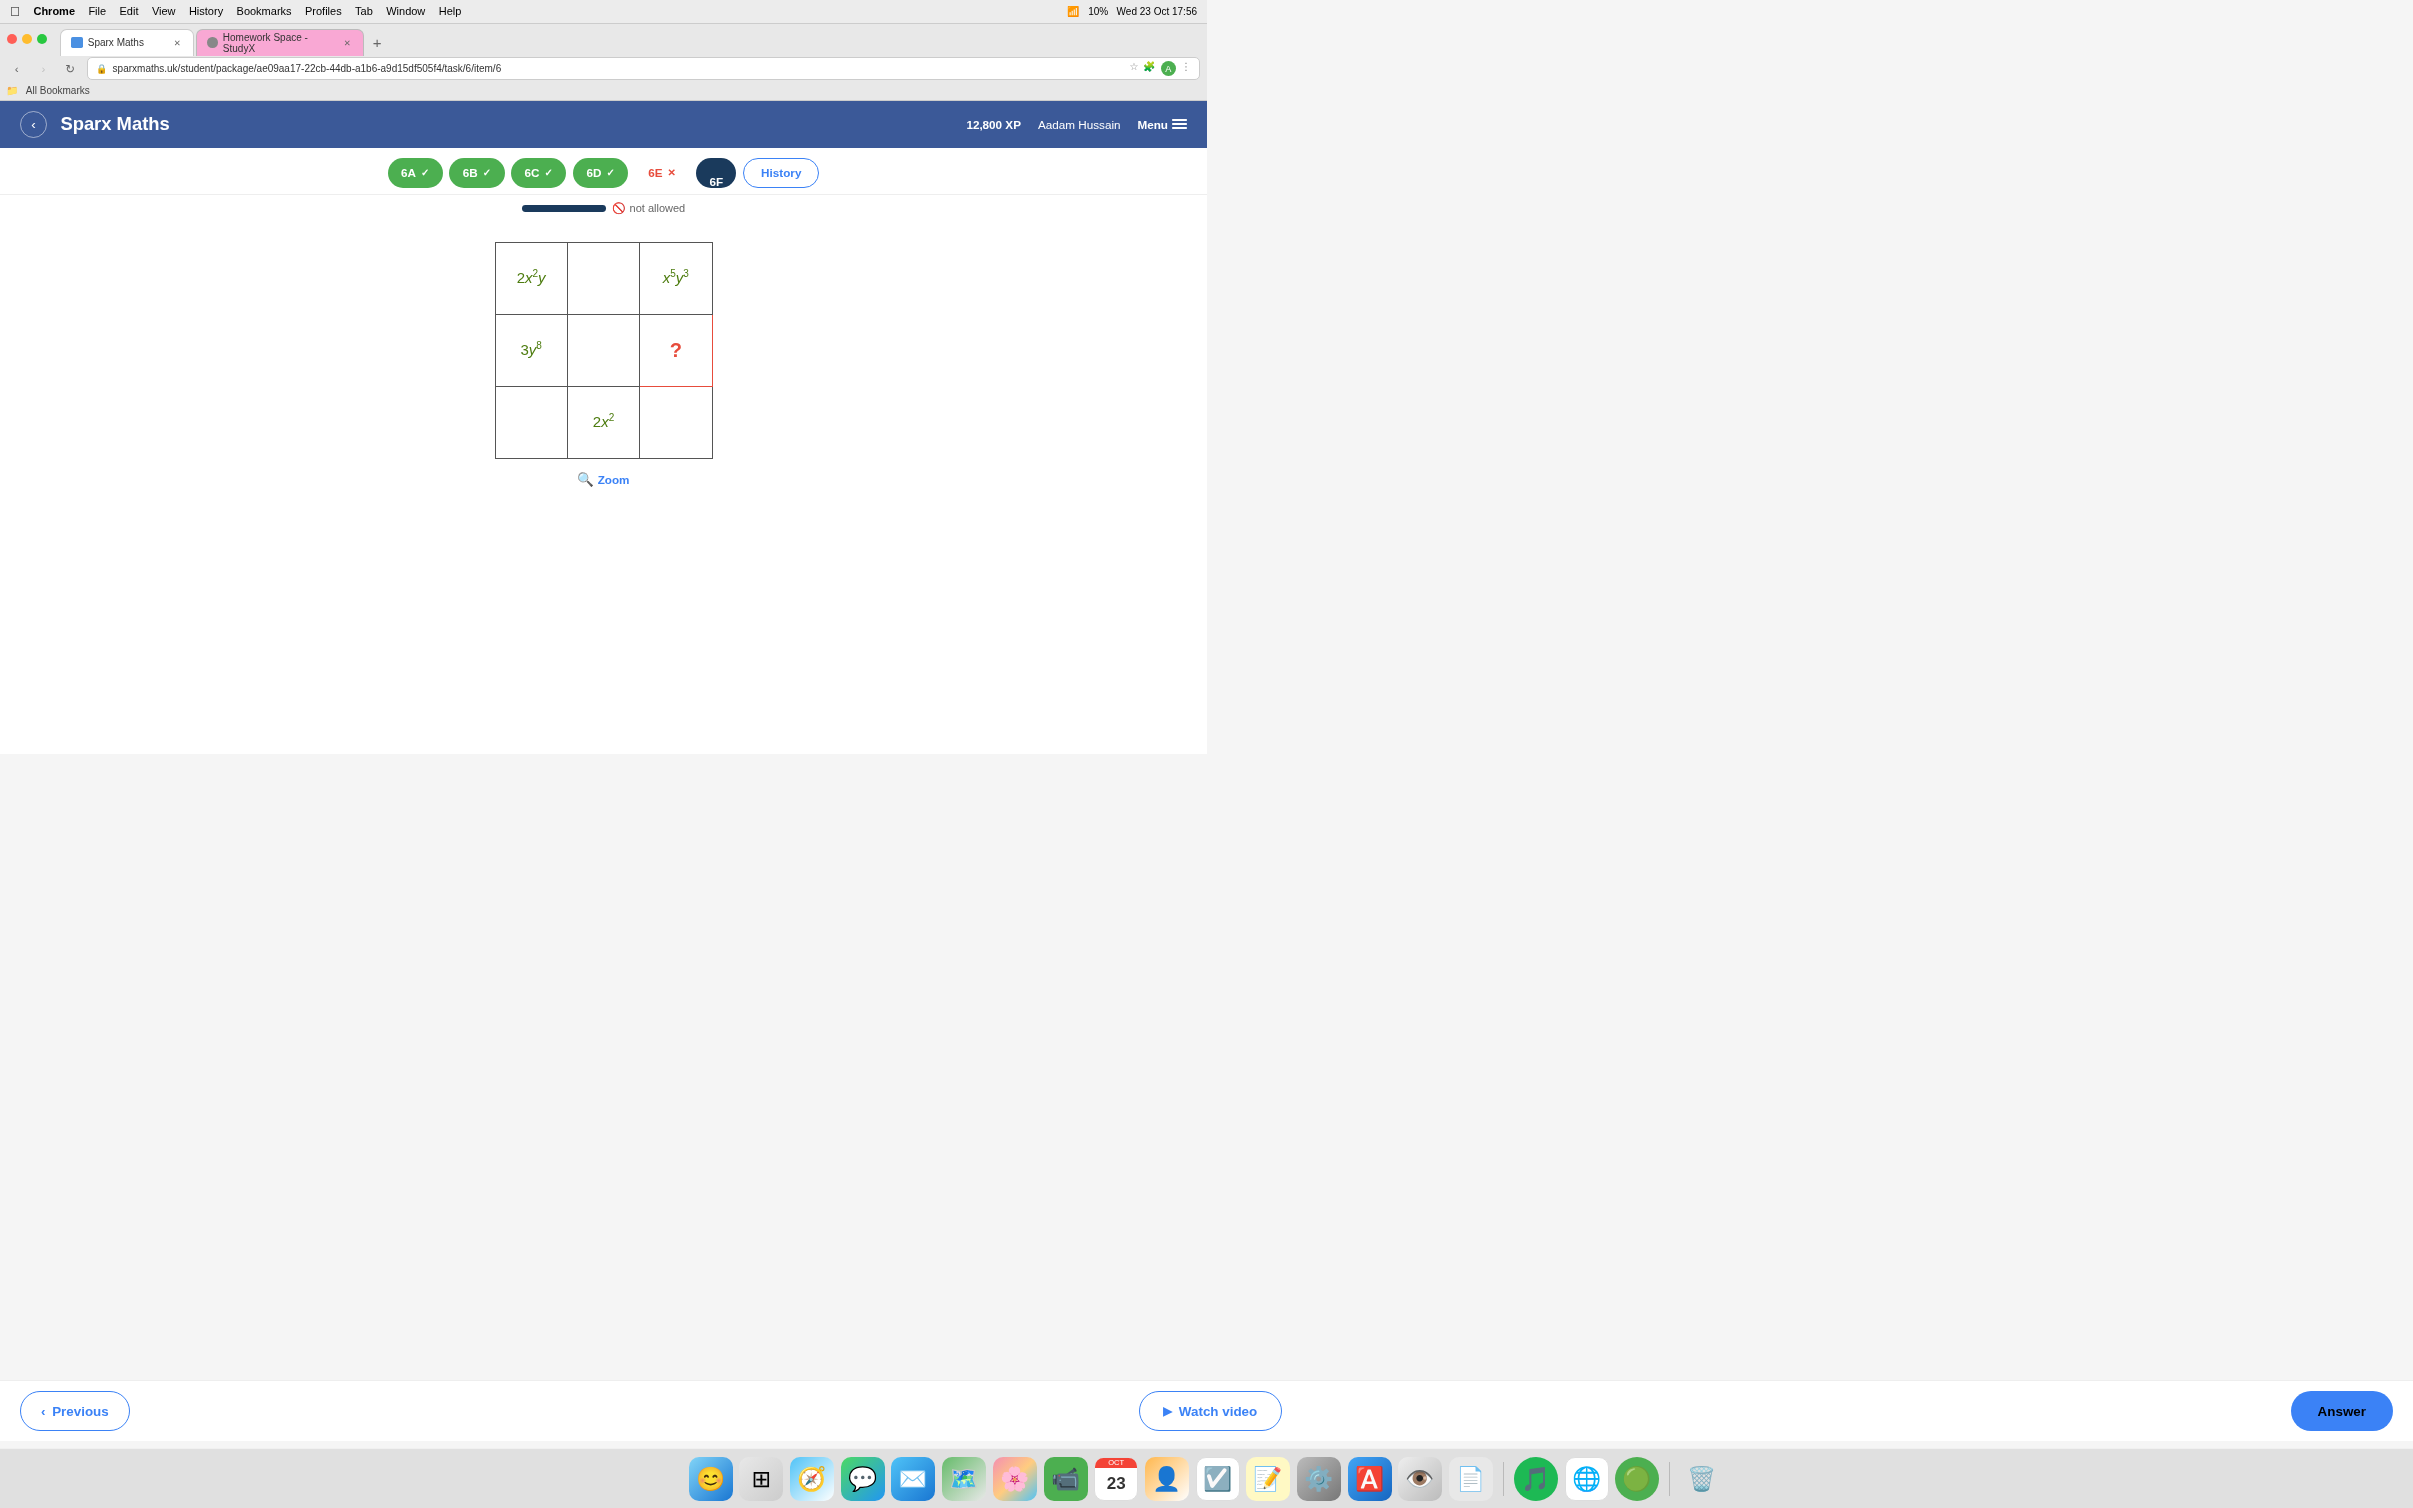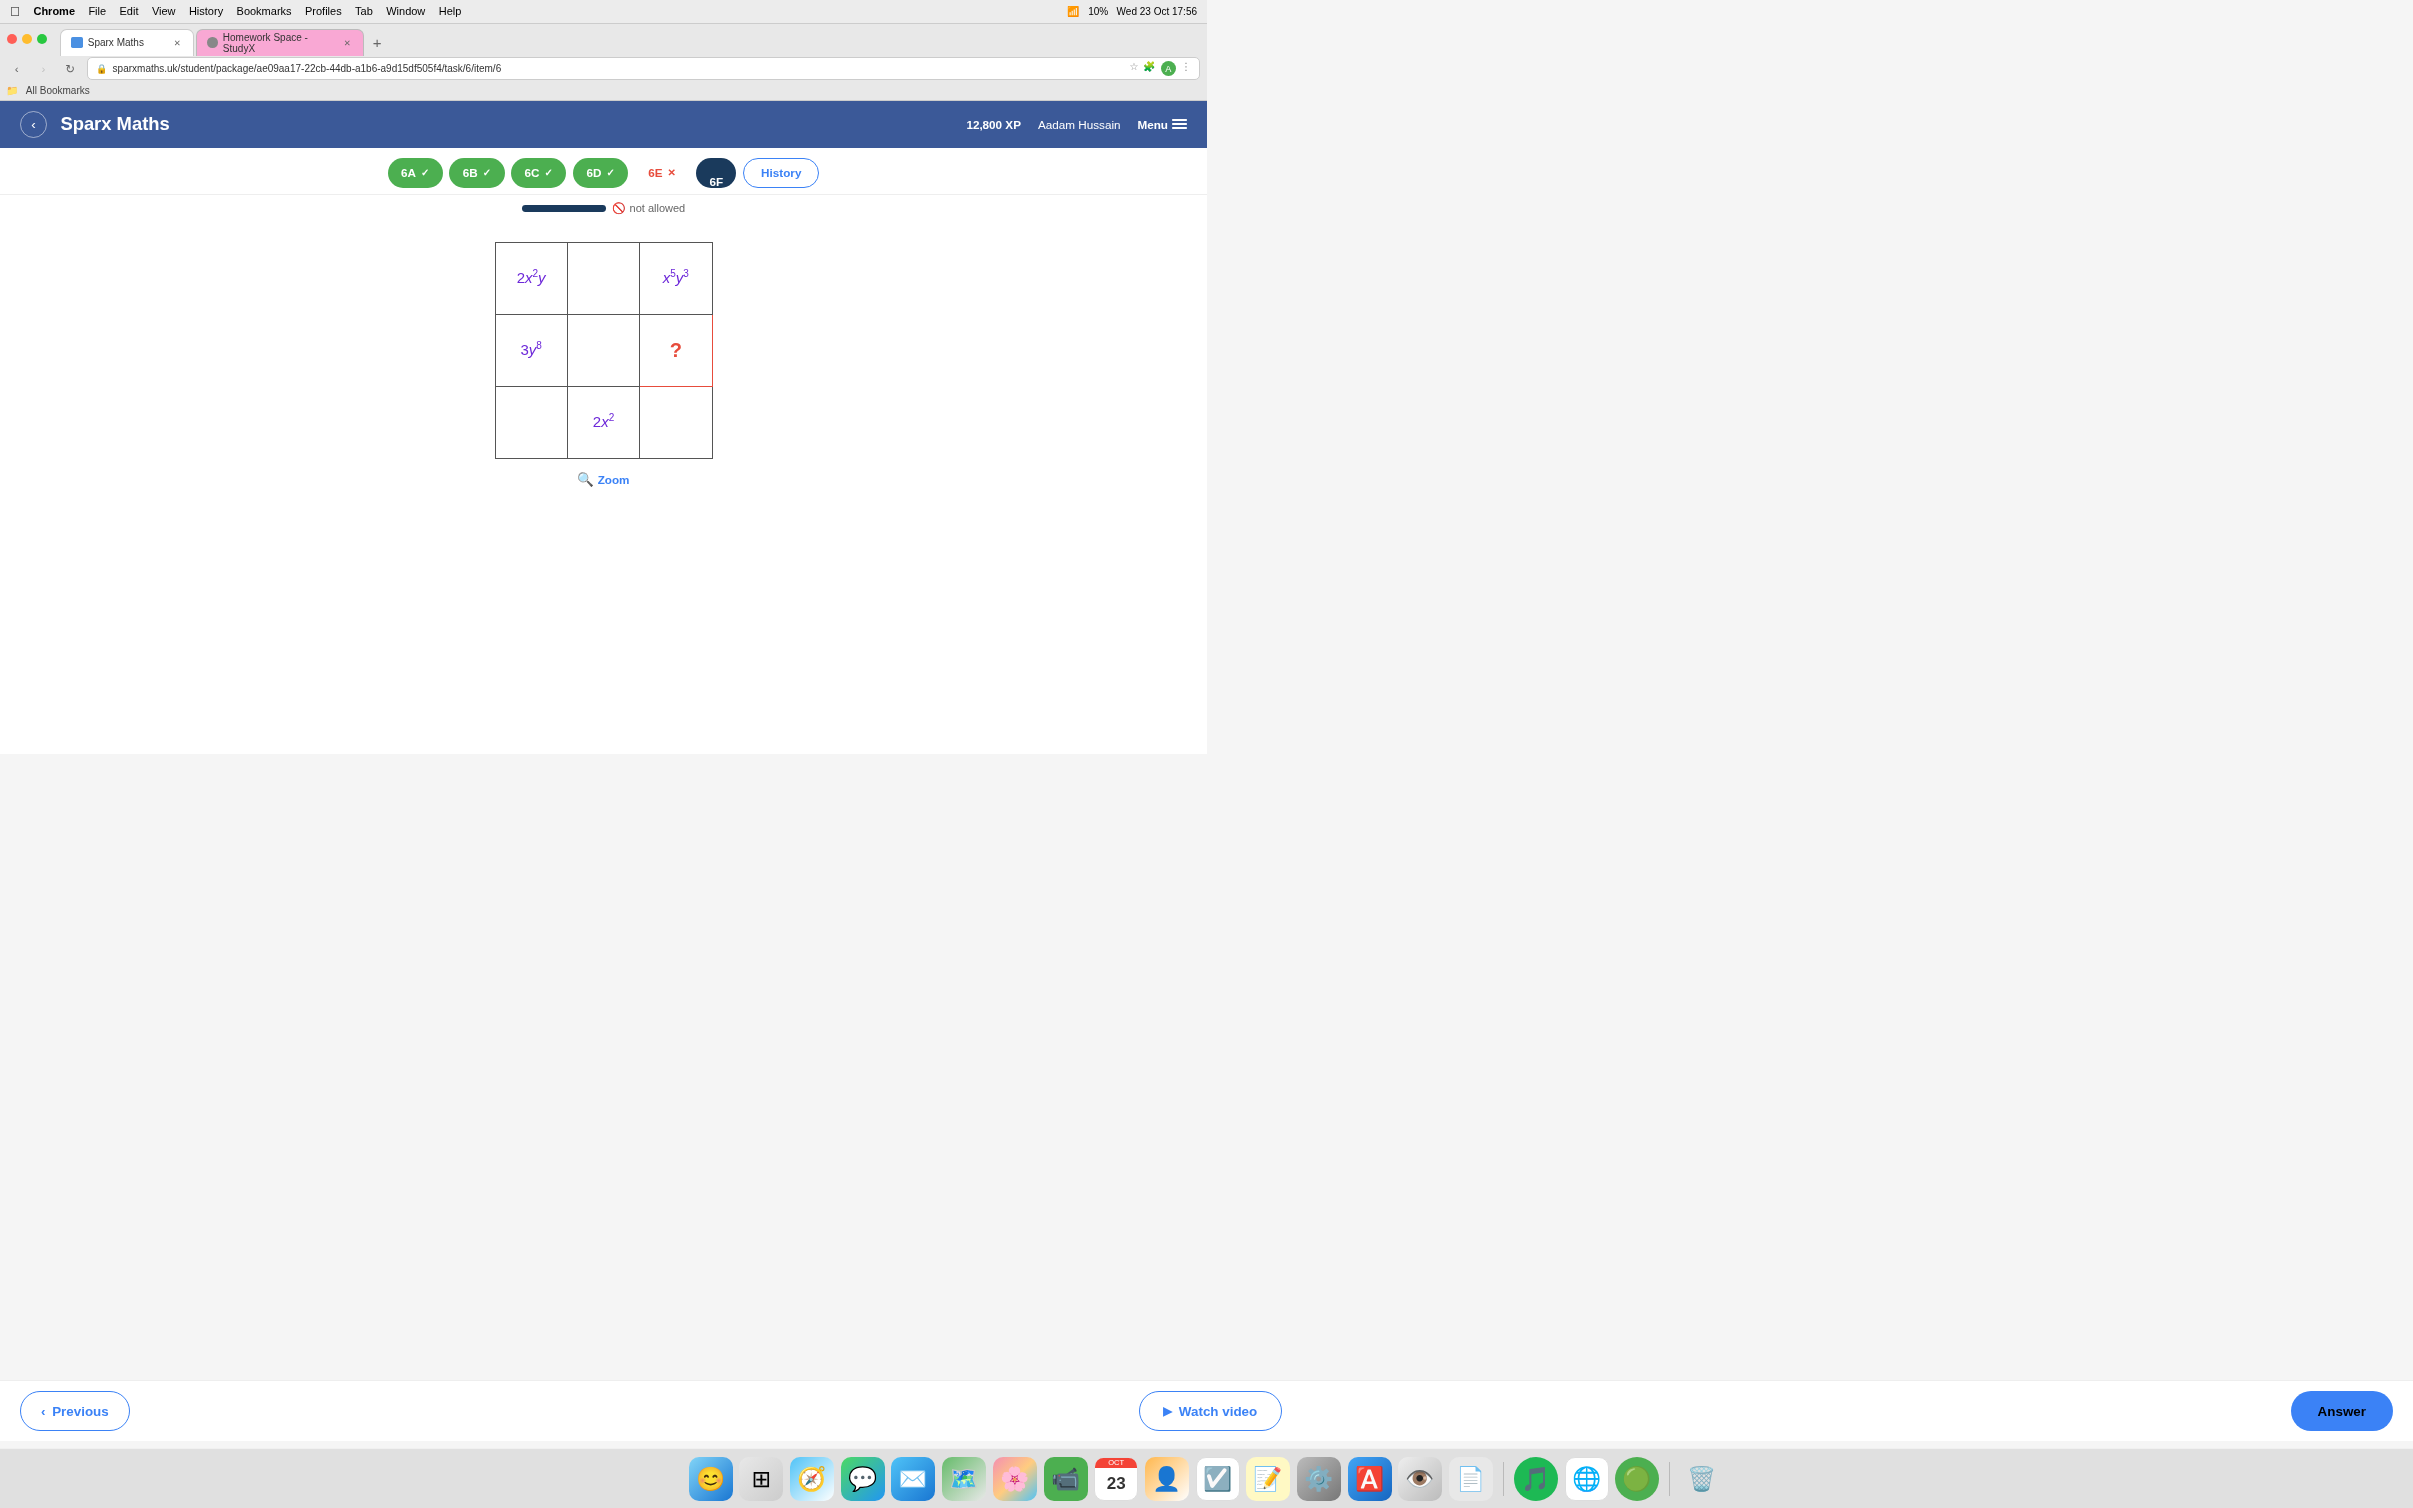--- a/index.html
+++ b/index.html
@@ -172,21 +172,21 @@
       vertical-align: middle;
       font-size: 17px;
       color: #333;
     }
     .math-grid td.question-cell {
       border: 1.7px solid #e74c3c;
       color: #e74c3c;
       font-size: 20px;
       font-weight: 700;
     }
-    .math-expr { font-size: 15px; color: #6d28d9; text-align: center; }
+    .math-expr { font-size: 15px; color: #4d7c0f; text-align: center; }
     sup { font-size: 10px; }
 
     .zoom-row {
       display: flex;
       justify-content: center;
       align-items: center;
       padding: 13.4px 0;
       gap: 5px;
       background: white;
     }

